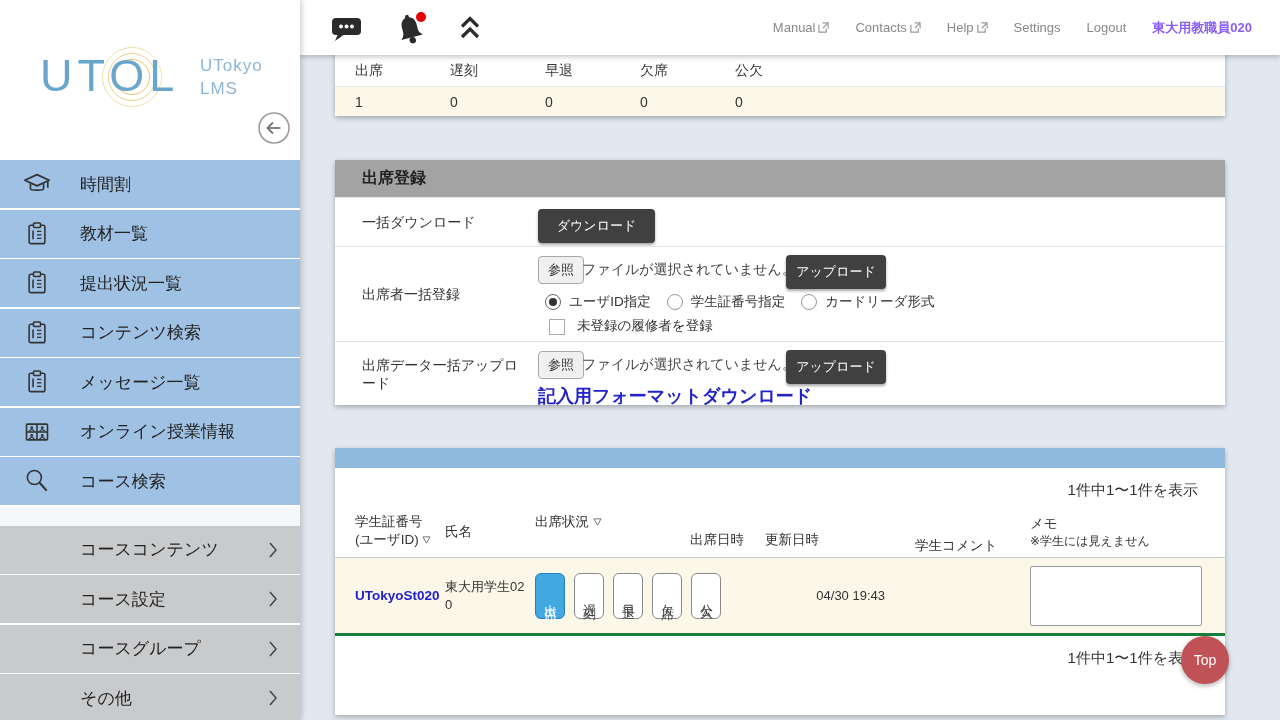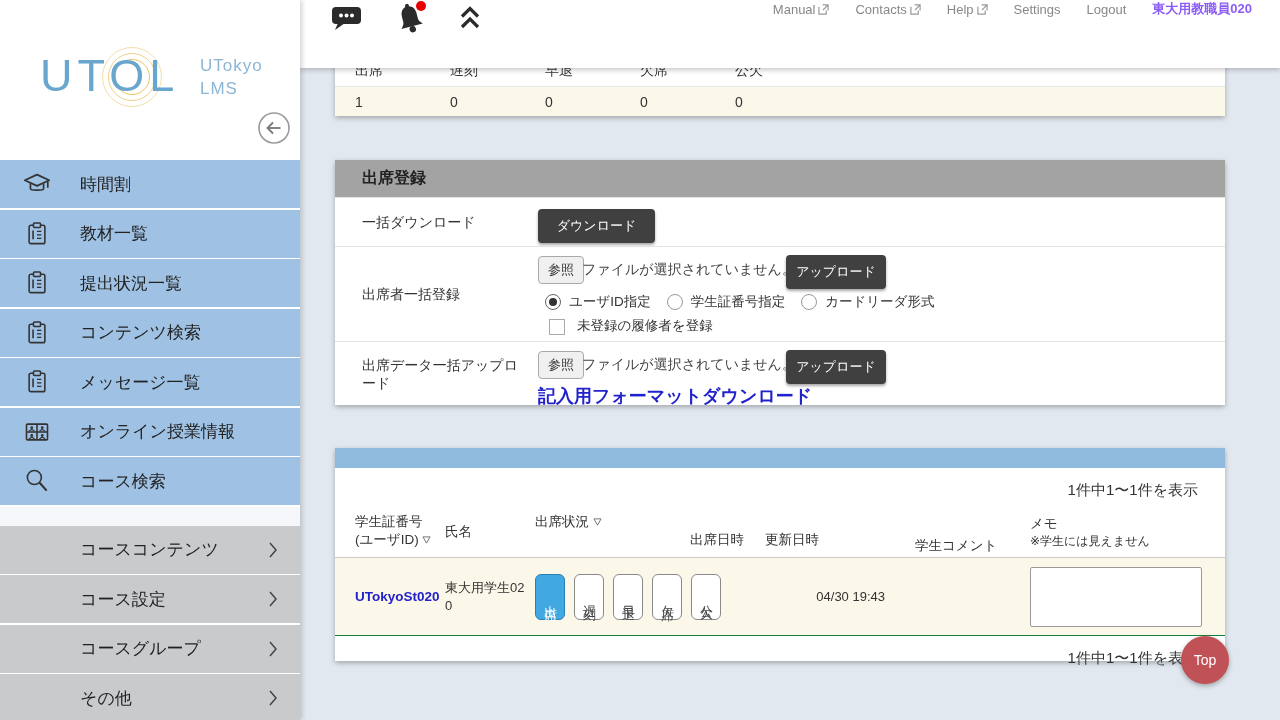--- a/index.html
+++ b/index.html
@@ -34,23 +34,23 @@
     display:flex; align-items:center; cursor:pointer;
   }
   .side-item .ico { width:38px; margin-left:18px; display:flex; justify-content:center; }
   .side-item .lbl { margin-left:24px; font-size:17px; color:#222; }
   .side-gap { height:19px; background:#f5f7fa; }
   .side-item.gray { background:#c9cacc; justify-content:space-between; }
   .side-item.gray .lbl { margin-left:80px; }
   .side-item.gray .chev { margin-right:22px; display:flex; }
   
   .topbar {
-    position:absolute; left:300px; top:0; width:980px; height:68px; background:#fff;
+    position:absolute; left:300px; top:0; width:980px; height:55px; background:#fff;
     z-index:50; box-shadow:0 2px 5px rgba(0,0,0,.22);
-    display:flex; align-items:flex-start;
+    display:flex; align-items:center;
   }
   .topbar .left-icons { display:flex; align-items:center; gap:28px; margin-left:30px; }
   .topbar .left-icons > span { cursor:pointer; display:flex; }
   .topbar .spacer { flex:1; }
   .top-links { display:flex; align-items:center; gap:26px; margin-right:28px; font-size:13px; color:#888; }
   .top-link { cursor:pointer; display:flex; align-items:center; gap:3px; }
   .top-user { color:#8b5cf6; font-weight:bold; font-size:13px; }
   
   .card {
     position:absolute; background:#fff; width:890px; left:335px;
@@ -80,28 +80,28 @@
     padding:4px 9px; cursor:pointer; color:#333; font-family:inherit;
   }
   .file-text { font-size:14px; color:#444; }
   .radio { width:16px; height:16px; border:1px solid #999; border-radius:50%; display:inline-block; position:relative; background:#fff; cursor:pointer; flex:none; }
   .radio.sel { border-color:#666; }
   .radio.sel::after { content:""; position:absolute; left:3px; top:3px; width:8px; height:8px; border-radius:50%; background:#333; }
   .checkbox { width:16px; height:16px; border:1px solid #aaa; background:#fff; display:inline-block; cursor:pointer; flex:none; }
   .opt-lbl { font-size:13.5px; color:#333; margin-left:8px; cursor:pointer; }
   .link-blue { color:#2222cc; font-weight:bold; font-size:18px; text-decoration:none; cursor:pointer; }
   
-  .card3 { top:448px; height:213px; }
+  .card3 { top:448px; height:267px; }
   .blue-bar { height:20px; background:#8fbade; }
   .count-line { text-align:right; padding:13px 27px 0 0; font-size:15px; color:#333; height:37px; }
   .tbl-head {
     display:flex; align-items:flex-end; padding:0 0 0 20px; height:53px;
     border-bottom:1px solid #ccc; font-size:13.5px; color:#333;
   }
-  .tbl-row { display:flex; background:#fbf7e9; border-bottom:1px solid #15803d; height:78px; padding-left:20px; }
+  .tbl-row { display:flex; background:#fbf7e9; border-bottom:3px solid #15803d; height:78px; padding-left:20px; }
   .c1{width:90px;} .c2{width:90px;} .c3{width:155px;} .c4{width:75px;} .c5{width:120px;} .c6{width:145px;} .c7{width:175px;}
   .hcell { padding-bottom:8px; line-height:1.35; }
   .hcell.hi { padding-bottom:16px; }
   .hcell.memo { font-size:13.5px; }
   .hcell.memo .sub { font-size:12px; }
   .tbl-row .cell { display:flex; align-items:center; font-size:13px; }
   .id-link { color:#2222cc; font-weight:bold; font-size:13.5px; cursor:pointer; }
   .name-cell { width:84px; word-break:break-all; line-height:1.35; }
   .status-group { display:flex; gap:9px; align-items:center; }
   .st-btn {

